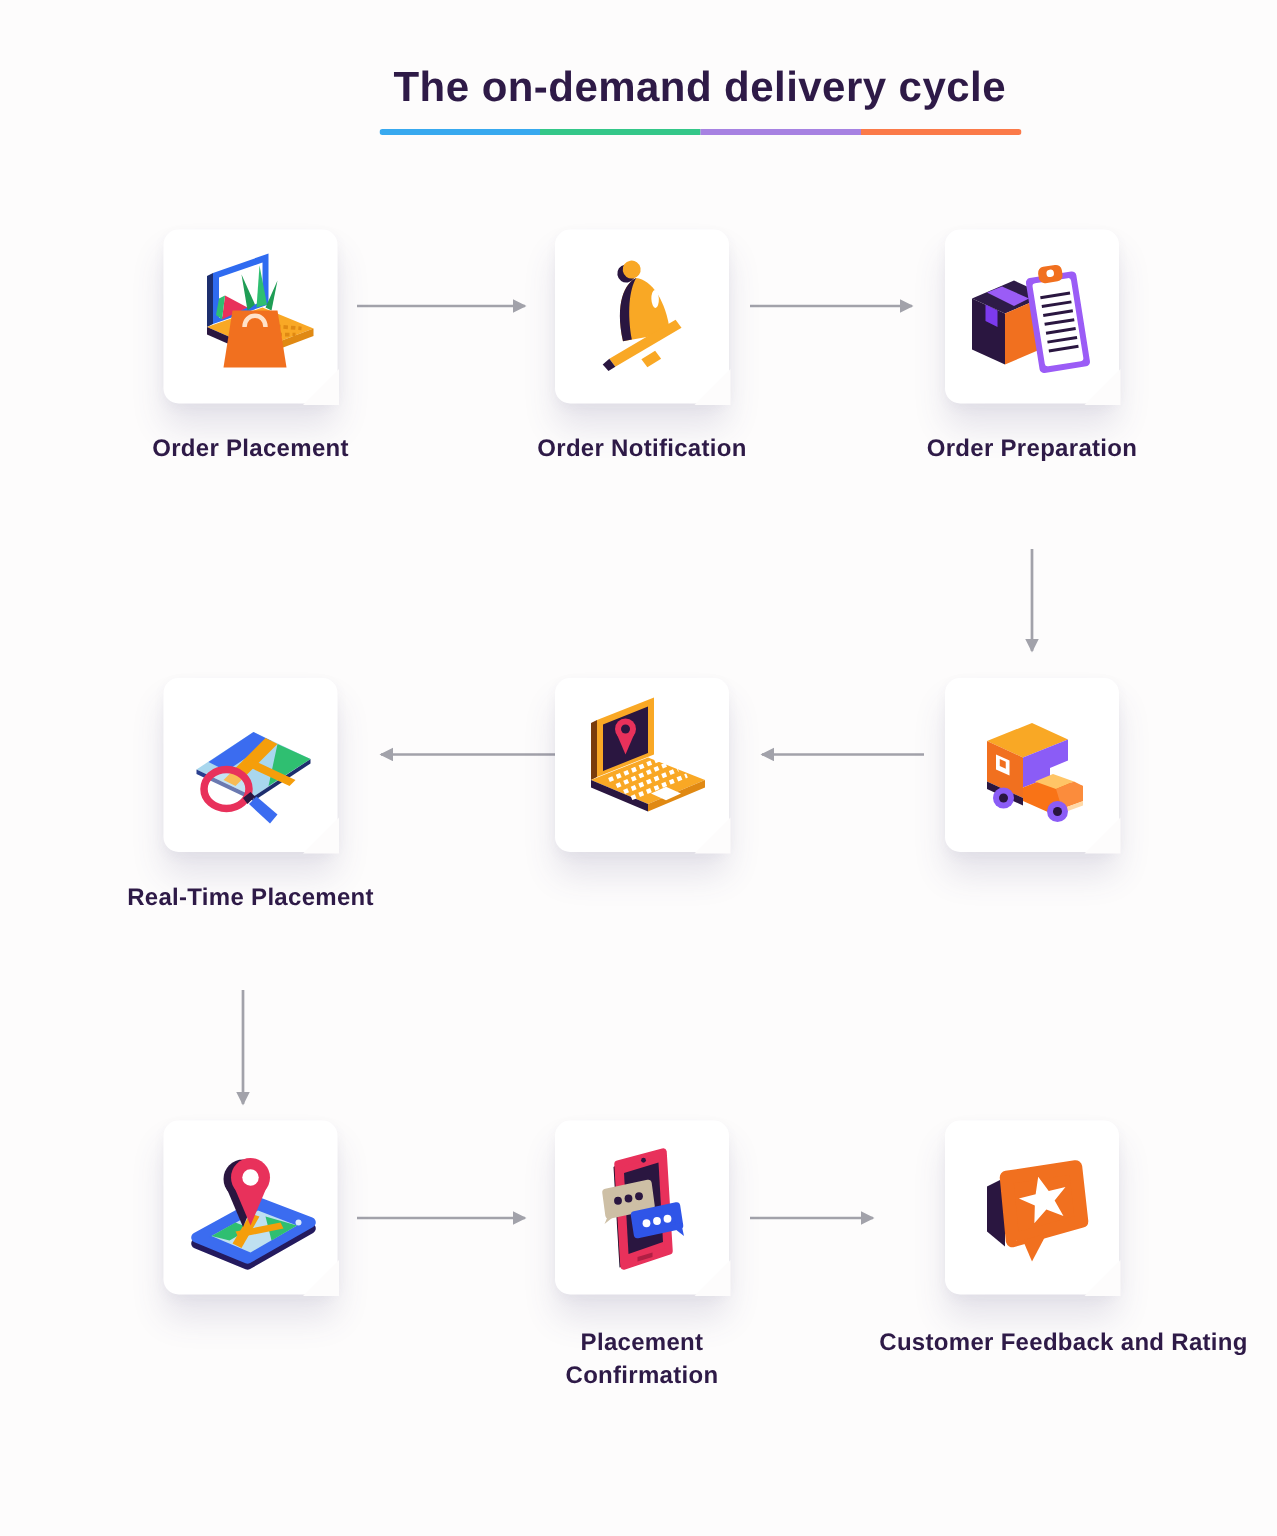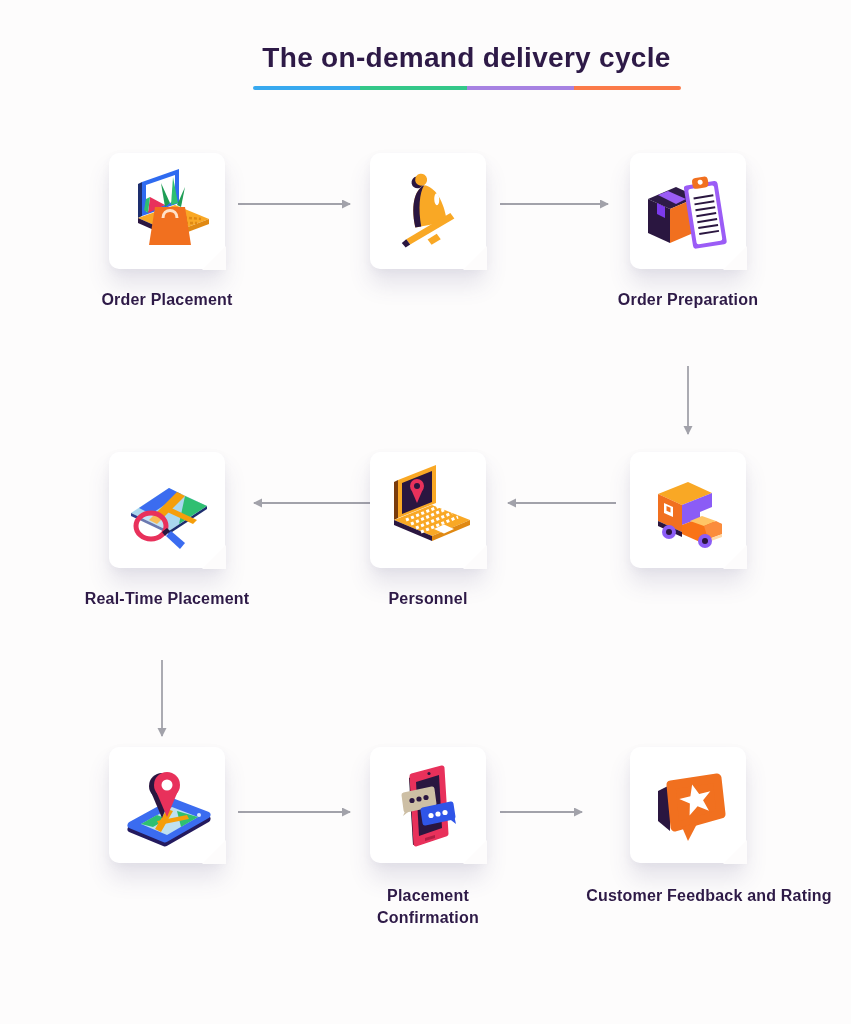--- a/index.html
+++ b/index.html
@@ -107,20 +107,21 @@
         <circle cx="49" cy="18" r="6" fill="#f9a825"></circle>
         <path d="M35,64 C34,38 43,26 51,24 C61,27 68,42 67,64 Z" fill="#f9a825"></path>
         <path d="M35,64 C34,38 43,26 51,24 C45,31 41,46 41,64 Z" fill="#2a1640"></path>
         <ellipse cx="61" cy="40" rx="2.5" ry="6" fill="#ffffff" transform="rotate(8 61 40)"></ellipse>
         <polygon points="24,74 72,56 75,62 27,80" fill="#f9a825"></polygon>
         <polygon points="24,74 27,80 22,82 19,77" fill="#2a1640"></polygon>
         <polygon points="45,78 55,74 58,80 48,84" fill="#f9a825"></polygon>
       </g>
     </svg>
   </div>
+  <div class="label lr1 lc2">Order Notification</div>
 
   <div class="card r1 c3">
     <svg viewBox="0 0 100 100">
       <polygon points="10,38 38,26 60,36 32,48" fill="#2e1b47"></polygon>
       <polygon points="20,34 30,30 48,38 38,43" fill="#9b5cf6"></polygon>
       <polygon points="10,38 32,48 32,82 10,72" fill="#2a1640"></polygon>
       <polygon points="19,42 27,46 27,57 19,53" fill="#7c3aed"></polygon>
       <polygon points="32,48 60,36 60,70 32,82" fill="#f1701f"></polygon>
       <g transform="rotate(-9 66 52)">
         <rect x="50" y="22" width="34" height="64" rx="3" fill="#9b5cf6"></rect>
@@ -173,21 +174,20 @@
       <polygon points="54,76 54,81 92,65 92,60" fill="#e08913"></polygon>
       <g stroke="#ffffff" stroke-width="3" stroke-dasharray="3 2.5" fill="none">
         <line x1="28" y1="60" x2="62" y2="46"></line>
         <line x1="33" y1="64" x2="68" y2="49"></line>
         <line x1="38" y1="68" x2="74" y2="53"></line>
         <line x1="43" y1="72" x2="80" y2="57"></line>
       </g>
       <polygon points="56,69 66,64.5 76,69 66,73.5" fill="#ffffff"></polygon>
     </svg>
   </div>
-  <div class="label lr2 lc2">Personnel</div>
 
   <div class="card r2 c1">
     <svg viewBox="0 0 100 100">
       <polygon points="14,53 52,28 90,46 52,71" fill="#a9d7ee"></polygon>
       <polygon points="14,53 14,56 52,74 52,71" fill="#2a3f8f"></polygon>
       <polygon points="52,71 52,74 90,49 90,46" fill="#1d2e6e"></polygon>
       <polygon points="22,48 52,28 64,34 34,54" fill="#3b6cf0"></polygon>
       <polygon points="68,36 90,46 62,64" fill="#2fbf71"></polygon>
       <polygon points="60,32 68,36 40,64 32,60" fill="#f59e0b"></polygon>
       <polygon points="50,46 80,60 76,64 46,50" fill="#f59e0b"></polygon>

